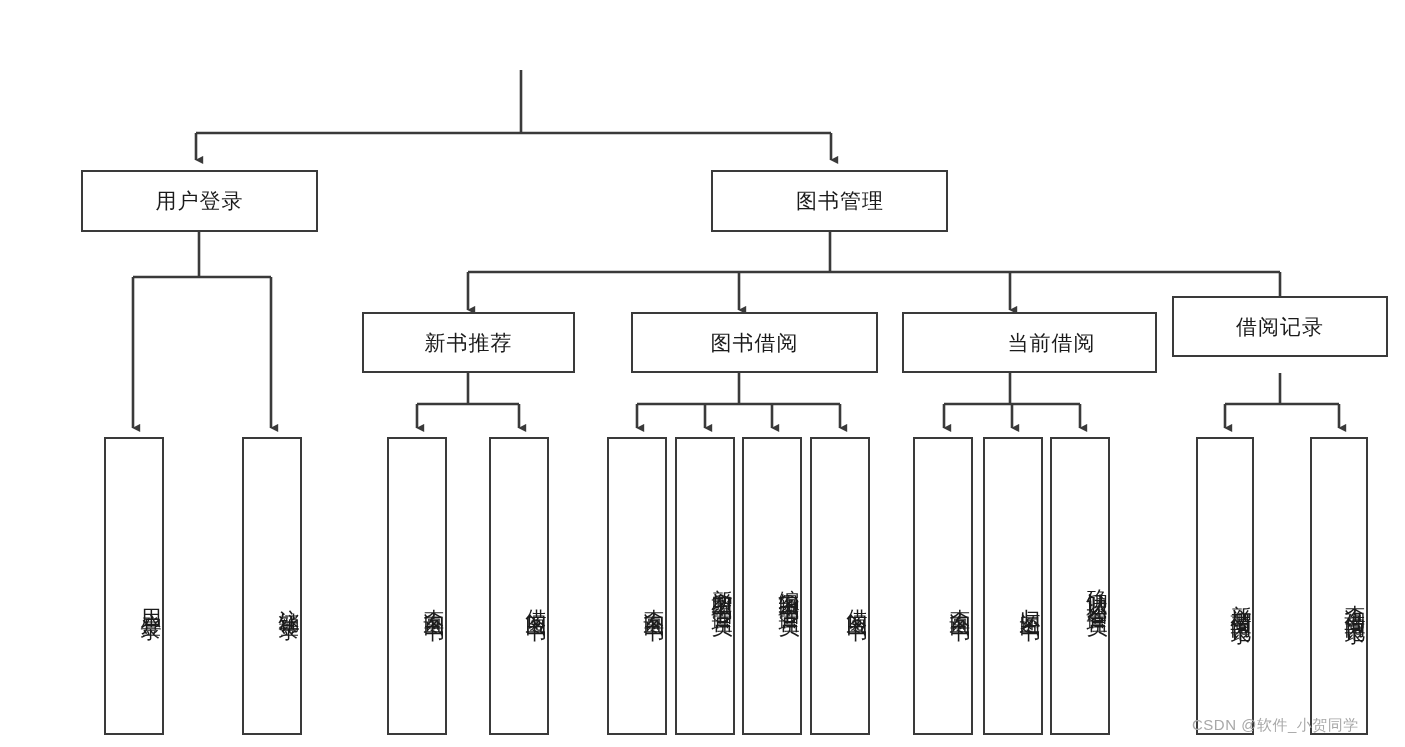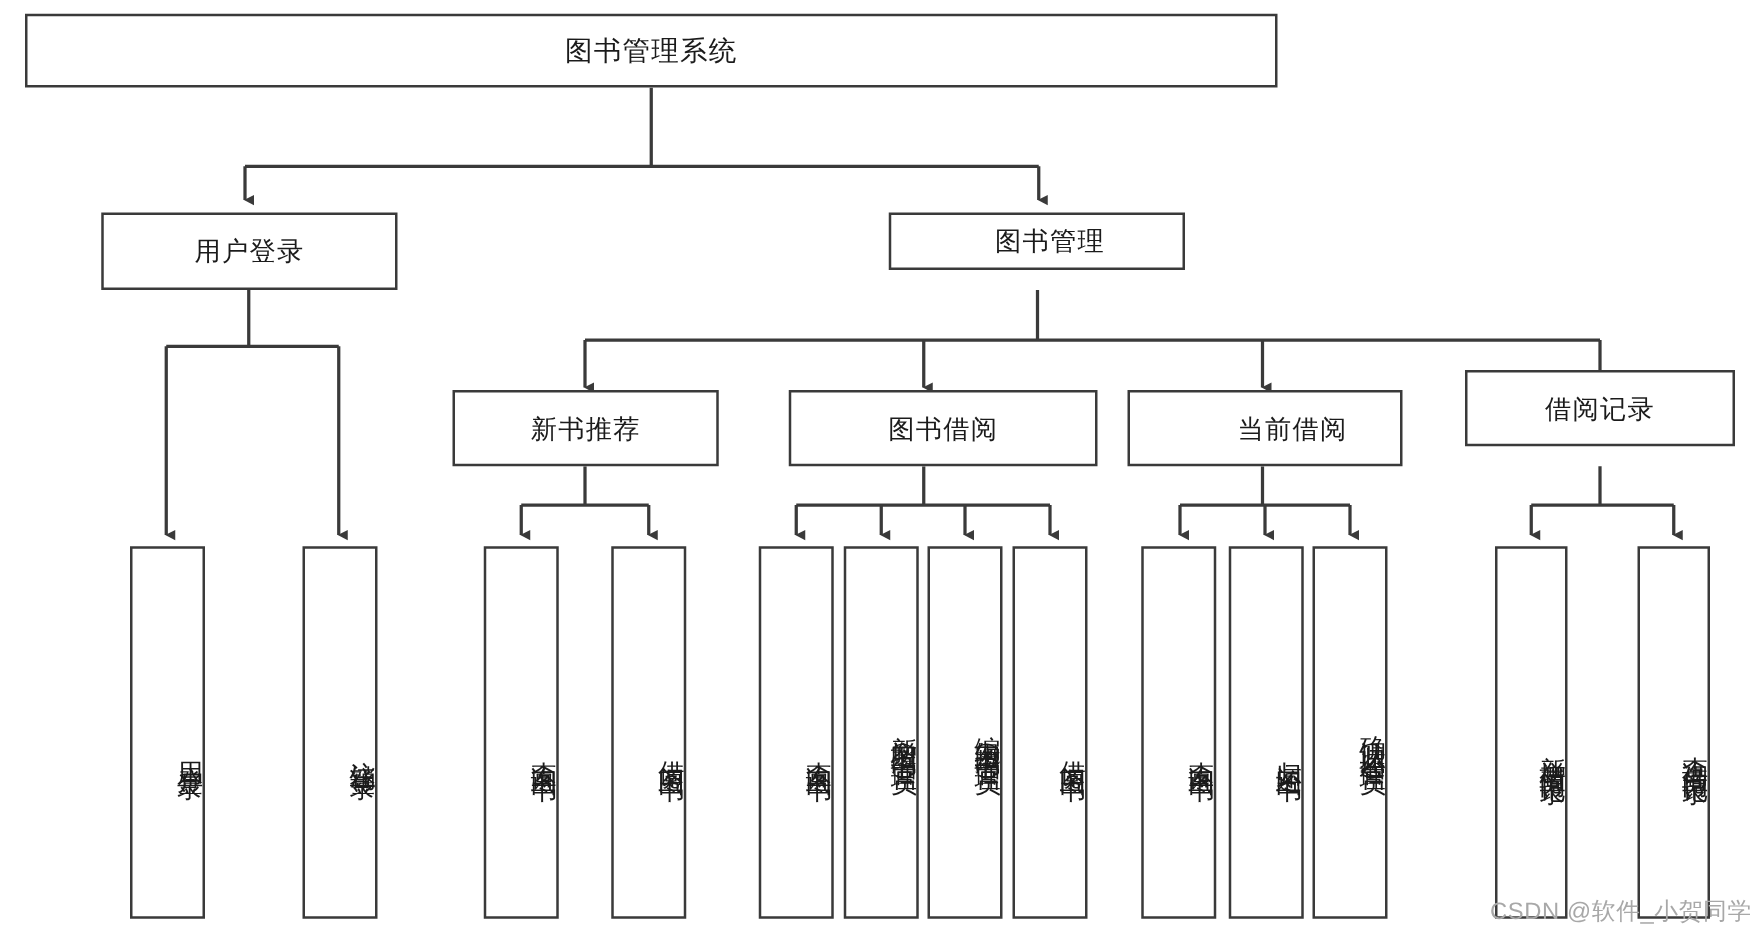--- a/index.html
+++ b/index.html
@@ -50,21 +50,21 @@
     padding-top: 28px;
   }
   .node-v.tall-text {
     padding-top: 8px;
   }
   .node-root {
     font-size: 22px;
   }
   .watermark {
     position: absolute;
-    font-size: 19px;
+    font-size: 15px;
     color: #a8a8a8;
     white-space: nowrap;
     letter-spacing: 0.5px;
     pointer-events: none;
   }
 </style>
 </head>
 <body>
 
 <div id="diagram-root">
@@ -112,38 +112,35 @@
       <path d="M1012,404 L1012,428" marker-end="url(#arrowhead)"></path>
       <path d="M1080,404 L1080,428" marker-end="url(#arrowhead)"></path>
 
       <path d="M1280,373 L1280,404"></path>
       <path d="M1225,404 L1339,404"></path>
       <path d="M1225,404 L1225,428" marker-end="url(#arrowhead)"></path>
       <path d="M1339,404 L1339,428" marker-end="url(#arrowhead)"></path>
     </g>
   </svg>
 
-  <div class="node node-h node-root" style="left:20px; top:11px; width:1002px; height:59px;">
-    <span>图书管理系统</span>
-  </div>
 
   <div class="node node-h" style="left:81px; top:170px; width:237px; height:62px;">
     <span>用户登录</span>
   </div>
-  <div class="node node-h" style="left:711px; top:170px; width:237px; height:46px;padding-left:21px;">
+  <div class="node node-h" style="left:711px; top:170px; width:237px; height:62px;padding-left:21px;">
     <span>图书管理</span>
   </div>
 
   <div class="node node-h" style="left:362px; top:312px; width:213px; height:61px;">
     <span>新书推荐</span>
   </div>
   <div class="node node-h" style="left:631px; top:312px; width:247px; height:61px;">
     <span>图书借阅</span>
   </div>
-  <div class="node node-h" style="left:902px; top:312px; width:220px; height:61px;padding-left:44px;">
+  <div class="node node-h" style="left:902px; top:312px; width:255px; height:61px;padding-left:44px;">
     <span>当前借阅</span>
   </div>
   <div class="node node-h" style="left:1172px; top:296px; width:216px; height:61px;">
     <span>借阅记录</span>
   </div>
 
   <div class="node node-v" style="left:104px; top:437px; width:60px; height:298px;">
     <span>用户登录</span>
   </div>
   <div class="node node-v" style="left:242px; top:437px; width:60px; height:298px;">

